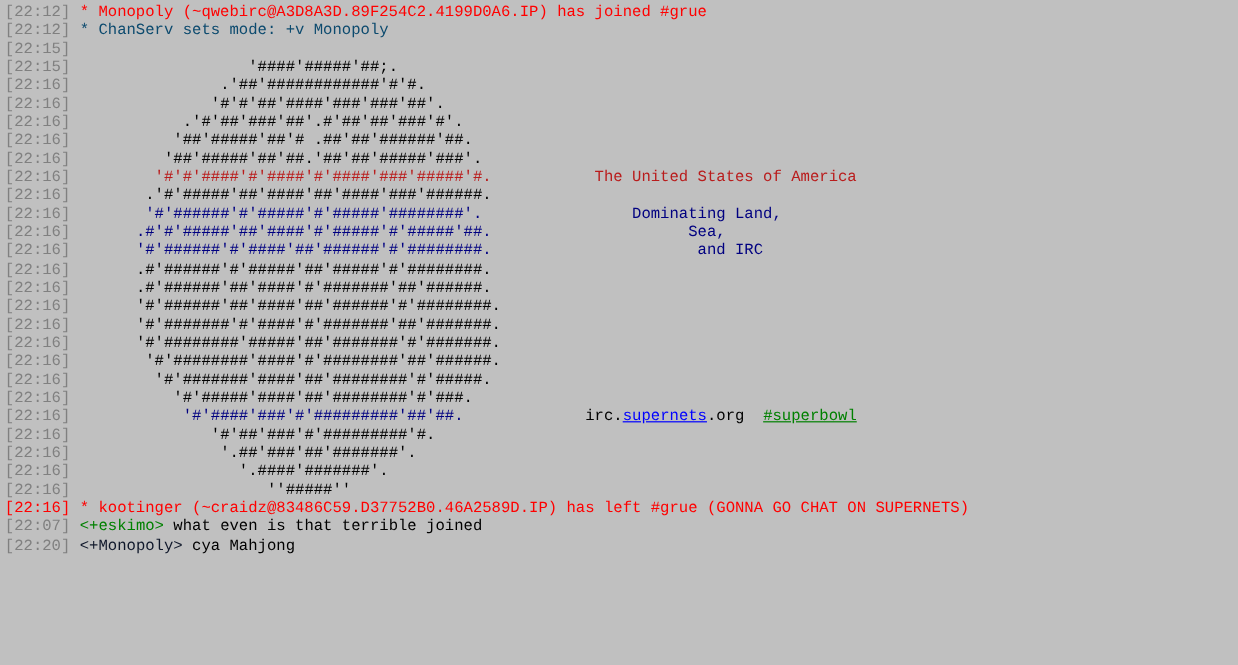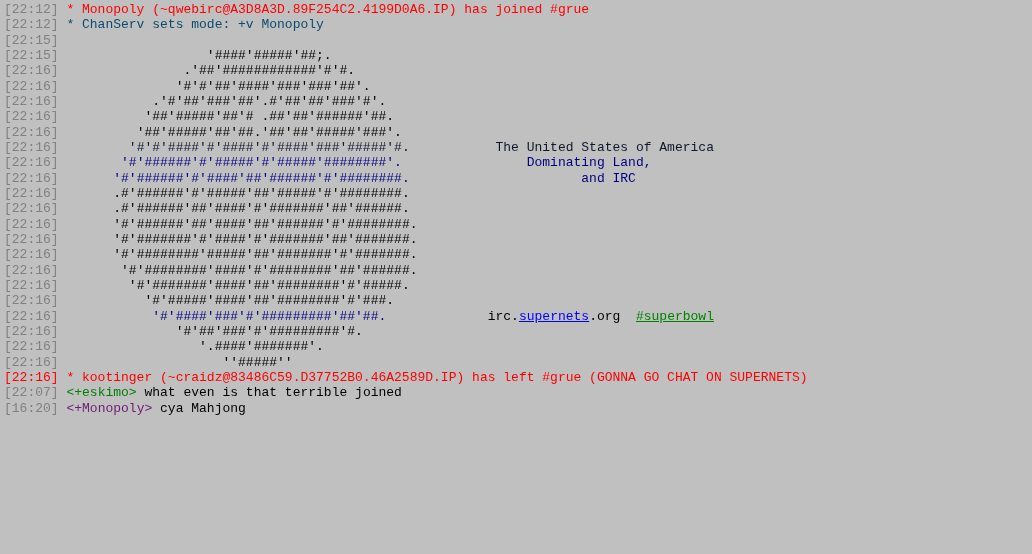--- a/index.html
+++ b/index.html
@@ -31,32 +31,35 @@
   <div id="chat-lines">
       <div style="white-space: pre; line-height: 1.18; display: block; font-family: &quot;Courier New&quot;, Courier, monospace; font-size: 13px;"><span style="color:#808080">[22:12]</span><span style="color:#ff0000"> * Monopoly (~qwebirc@A3D8A3D.89F254C2.4199D0A6.IP) has joined #grue</span></div>
       <div style="white-space: pre; line-height: 1.18; display: block; font-family: &quot;Courier New&quot;, Courier, monospace; font-size: 13px;"><span style="color:#808080">[22:12]</span><span style="color:#0c4a6e"> * ChanServ sets mode: +v Monopoly</span></div>
       <div style="white-space: pre; line-height: 1.18; display: block; font-family: &quot;Courier New&quot;, Courier, monospace; font-size: 13px;"><span style="color:#808080">[22:15]</span> <span style="color:#008000"><kootinger></kootinger></span><span style="color:#000000"></span></div>
       <div style="white-space: pre; line-height: 1.18; display: block; font-family: &quot;Courier New&quot;, Courier, monospace; font-size: 13px;"><span style="color:#808080">[22:15]</span> <span style="color:#008000"><kootinger></kootinger></span><span style="color:#000000">                  '####'#####'##;.                   </span></div>
       <div style="white-space: pre; line-height: 1.18; display: block; font-family: &quot;Courier New&quot;, Courier, monospace; font-size: 13px;"><span style="color:#808080">[22:16]</span> <span style="color:#008000"><kootinger></kootinger></span><span style="color:#000000">               .'##'############'#'#.                </span></div>
       <div style="white-space: pre; line-height: 1.18; display: block; font-family: &quot;Courier New&quot;, Courier, monospace; font-size: 13px;"><span style="color:#808080">[22:16]</span> <span style="color:#008000"><kootinger></kootinger></span><span style="color:#000000">              '#'#'##'####'###'###'##'.               </span></div>
       <div style="white-space: pre; line-height: 1.18; display: block; font-family: &quot;Courier New&quot;, Courier, monospace; font-size: 13px;"><span style="color:#808080">[22:16]</span> <span style="color:#008000"><kootinger></kootinger></span><span style="color:#000000">           .'#'##'###'##'.#'##'##'###'#'.             </span></div>
       <div style="white-space: pre; line-height: 1.18; display: block; font-family: &quot;Courier New&quot;, Courier, monospace; font-size: 13px;"><span style="color:#808080">[22:16]</span> <span style="color:#008000"><kootinger></kootinger></span><span style="color:#000000">          '##'#####'##'# .##'##'######'##.            </span></div>
       <div style="white-space: pre; line-height: 1.18; display: block; font-family: &quot;Courier New&quot;, Courier, monospace; font-size: 13px;"><span style="color:#808080">[22:16]</span> <span style="color:#008000"><kootinger></kootinger></span><span style="color:#000000">         '##'#####'##'##.'##'##'#####'###'.           </span></div>
-      <div style="white-space: pre; line-height: 1.18; display: block; font-family: &quot;Courier New&quot;, Courier, monospace; font-size: 13px;"><span style="color:#808080">[22:16]</span> <span style="color:#008000"><kootinger></kootinger></span><span style="color:#0f172a">        '#'#'####'#'####'#'####'###'#####'#.           The United States of America</span></div>
+      <div style="white-space: pre; line-height: 1.18; display: block; font-family: &quot;Courier New&quot;, Courier, monospace; font-size: 13px;"><span style="color:#808080">[22:16]</span> <span style="color:#008000"><kootinger></kootinger></span><span style="color:#b91c1c">        '#'#'####'#'####'#'####'###'#####'#.           The United States of America</span></div>
+      <div style="white-space: pre; line-height: 1.18; display: block; font-family: &quot;Courier New&quot;, Courier, monospace; font-size: 13px;"><span style="color:#808080">[22:16]</span> <span style="color:#008000"><kootinger></kootinger></span><span style="color:#000000">       .'#'#####'##'####'##'####'###'######.           </span></div>
       <div style="white-space: pre; line-height: 1.18; display: block; font-family: &quot;Courier New&quot;, Courier, monospace; font-size: 13px;"><span style="color:#808080">[22:16]</span> <span style="color:#008000"><kootinger></kootinger></span><span style="color:#000080">       '#'######'#'#####'#'#####'########'.                Dominating Land,</span></div>
+      <div style="white-space: pre; line-height: 1.18; display: block; font-family: &quot;Courier New&quot;, Courier, monospace; font-size: 13px;"><span style="color:#808080">[22:16]</span> <span style="color:#008000"><kootinger></kootinger></span><span style="color:#000080">      .#'#'#####'##'####'#'#####'#'#####'##.                     Sea,</span></div>
       <div style="white-space: pre; line-height: 1.18; display: block; font-family: &quot;Courier New&quot;, Courier, monospace; font-size: 13px;"><span style="color:#808080">[22:16]</span> <span style="color:#008000"><kootinger></kootinger></span><span style="color:#000080">      '#'######'#'####'##'######'#'########.                      and IRC</span></div>
       <div style="white-space: pre; line-height: 1.18; display: block; font-family: &quot;Courier New&quot;, Courier, monospace; font-size: 13px;"><span style="color:#808080">[22:16]</span> <span style="color:#008000"><kootinger></kootinger></span><span style="color:#000000">      .#'######'#'#####'##'#####'#'########.          </span></div>
       <div style="white-space: pre; line-height: 1.18; display: block; font-family: &quot;Courier New&quot;, Courier, monospace; font-size: 13px;"><span style="color:#808080">[22:16]</span> <span style="color:#008000"><kootinger></kootinger></span><span style="color:#000000">      .#'######'##'####'#'#######'##'######.          </span></div>
       <div style="white-space: pre; line-height: 1.18; display: block; font-family: &quot;Courier New&quot;, Courier, monospace; font-size: 13px;"><span style="color:#808080">[22:16]</span> <span style="color:#008000"><kootinger></kootinger></span><span style="color:#000000">      '#'######'##'####'##'######'#'########.         </span></div>
       <div style="white-space: pre; line-height: 1.18; display: block; font-family: &quot;Courier New&quot;, Courier, monospace; font-size: 13px;"><span style="color:#808080">[22:16]</span> <span style="color:#008000"><kootinger></kootinger></span><span style="color:#000000">      '#'#######'#'####'#'#######'##'#######.         </span></div>
       <div style="white-space: pre; line-height: 1.18; display: block; font-family: &quot;Courier New&quot;, Courier, monospace; font-size: 13px;"><span style="color:#808080">[22:16]</span> <span style="color:#008000"><kootinger></kootinger></span><span style="color:#000000">      '#'########'#####'##'#######'#'#######.         </span></div>
       <div style="white-space: pre; line-height: 1.18; display: block; font-family: &quot;Courier New&quot;, Courier, monospace; font-size: 13px;"><span style="color:#808080">[22:16]</span> <span style="color:#008000"><kootinger></kootinger></span><span style="color:#000000">       '#'########'####'#'########'##'######.         </span></div>
       <div style="white-space: pre; line-height: 1.18; display: block; font-family: &quot;Courier New&quot;, Courier, monospace; font-size: 13px;"><span style="color:#808080">[22:16]</span> <span style="color:#008000"><kootinger></kootinger></span><span style="color:#000000">        '#'#######'####'##'########'#'#####.          </span></div>
       <div style="white-space: pre; line-height: 1.18; display: block; font-family: &quot;Courier New&quot;, Courier, monospace; font-size: 13px;"><span style="color:#808080">[22:16]</span> <span style="color:#008000"><kootinger></kootinger></span><span style="color:#000000">          '#'#####'####'##'########'#'###.            </span></div>
       <div style="white-space: pre; line-height: 1.18; display: block; font-family: &quot;Courier New&quot;, Courier, monospace; font-size: 13px;"><span style="color:#808080">[22:16]</span> <span style="color:#008000"><kootinger></kootinger></span><span style="color:#000080">           '#'####'###'#'#########'##'##.             </span><span style="color:#000000">irc.</span><span style="color:#0000ff;text-decoration:underline">supernets</span><span style="color:#000000">.org  </span><span style="color:#008000;text-decoration:underline">#superbowl</span></div>
       <div style="white-space: pre; line-height: 1.18; display: block; font-family: &quot;Courier New&quot;, Courier, monospace; font-size: 13px;"><span style="color:#808080">[22:16]</span> <span style="color:#008000"><kootinger></kootinger></span><span style="color:#000000">              '#'##'###'#'#########'#.               </span></div>
+      <div style="white-space: pre; line-height: 1.18; display: block; font-family: &quot;Courier New&quot;, Courier, monospace; font-size: 13px;"><span style="color:#808080">[22:16]</span> <span style="color:#008000"><kootinger></kootinger></span><span style="color:#000000">               '.##'###'##'#######'.                </span></div>
       <div style="white-space: pre; line-height: 1.18; display: block; font-family: &quot;Courier New&quot;, Courier, monospace; font-size: 13px;"><span style="color:#808080">[22:16]</span> <span style="color:#008000"><kootinger></kootinger></span><span style="color:#000000">                 '.####'#######'.                   </span></div>
       <div style="white-space: pre; line-height: 1.18; display: block; font-family: &quot;Courier New&quot;, Courier, monospace; font-size: 13px;"><span style="color:#808080">[22:16]</span> <span style="color:#008000"><kootinger></kootinger></span><span style="color:#000000">                    ''#####''                       </span></div>
       <div style="white-space: pre; line-height: 1.18; display: block; font-family: &quot;Courier New&quot;, Courier, monospace; font-size: 13px;"><span style="color:#ff0000">[22:16]</span><span style="color:#ff0000"> * kootinger (~craidz@83486C59.D37752B0.46A2589D.IP) has left #grue (GONNA GO CHAT ON SUPERNETS)</span></div>
       <div style="white-space: pre; line-height: 1.18; display: block; font-family: &quot;Courier New&quot;, Courier, monospace; font-size: 13px;"><span style="color:#808080">[22:07]</span> <span style="color:#008000">&lt;+eskimo&gt;</span><span style="color:#000000"> what even is that terrible joined</span></div>
-      <div style="white-space: pre; line-height: 1.18; display: block; font-family: &quot;Courier New&quot;, Courier, monospace; font-size: 13px;"><span style="color:#808080">[16:20]</span> <span style="color:#701a75">&lt;+Monopoly&gt;</span><span style="color:#000000"> cya Mahjong</span></div>
+      <div style="white-space: pre; line-height: 1.18; display: block; font-family: &quot;Courier New&quot;, Courier, monospace; font-size: 13px;"><span style="color:#808080">[22:20]</span> <span style="color:#0f172a">&lt;+Monopoly&gt;</span><span style="color:#000000"> cya Mahjong</span></div>
     </div>
 </div>
 
 </body></html>

